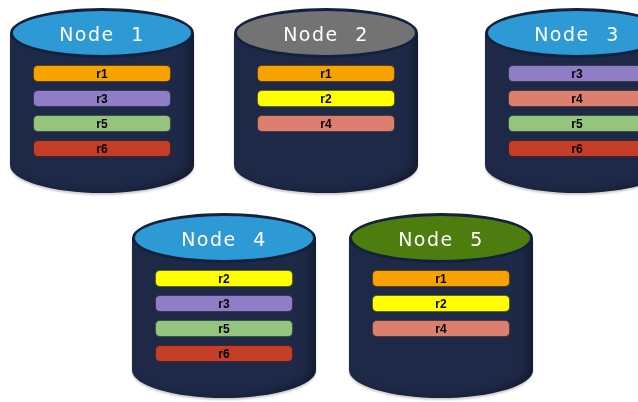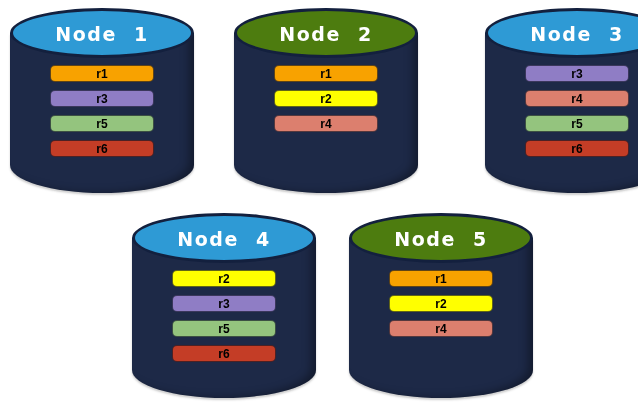--- a/index.html
+++ b/index.html
@@ -42,41 +42,41 @@
     border: 3px solid #13203e;
     border-radius: 50%;
     box-sizing: border-box;
     z-index: 2;
     display: flex;
     align-items: center;
     justify-content: center;
   }
   .cyl-title {
     font-family: "DejaVu Sans", sans-serif;
-    font-weight: bold;
+    font-weight: normal;
     font-size: 19px;
     letter-spacing: 1.5px;
     word-spacing: 9px;
     color: #ffffff;
     padding-top: 1px;
     white-space: nowrap;
   }
   .bars {
     position: absolute;
     left: 0;
     right: 0;
     top: 57px;
     display: flex;
     flex-direction: column;
     align-items: center;
     gap: 8px;
     z-index: 3;
   }
   .bar {
-    width: 104px;
+    width: 138px;
     height: 17px;
     border-radius: 5px;
     border: 1px solid rgba(12,18,36,0.65);
     box-sizing: border-box;
     display: flex;
     align-items: center;
     justify-content: center;
     font-family: "Liberation Sans", sans-serif;
     font-weight: bold;
     font-size: 12px;
@@ -103,21 +103,21 @@
     <div class="bars">
       <div class="bar" style="background: rgb(248, 162, 0);">r1</div>
       <div class="bar" style="background: rgb(143, 125, 197);">r3</div>
       <div class="bar" style="background: rgb(148, 196, 126);">r5</div>
       <div class="bar" style="background: rgb(196, 61, 38);">r6</div>
     </div>
   </div>
 
   <div class="cylinder pos-n2">
     <div class="cyl-body" style="background: rgb(29, 41, 71);"></div>
-    <div class="cyl-top" style="background: #4d7c0f;">
+    <div class="cyl-top" style="background: #737373;">
       <span class="cyl-title">Node 2</span>
     </div>
     <div class="bars">
       <div class="bar" style="background: rgb(248, 162, 0);">r1</div>
       <div class="bar" style="background: rgb(255, 255, 0);">r2</div>
       <div class="bar" style="background: rgb(220, 127, 110);">r4</div>
     </div>
   </div>
 
   <div class="cylinder pos-n3">

